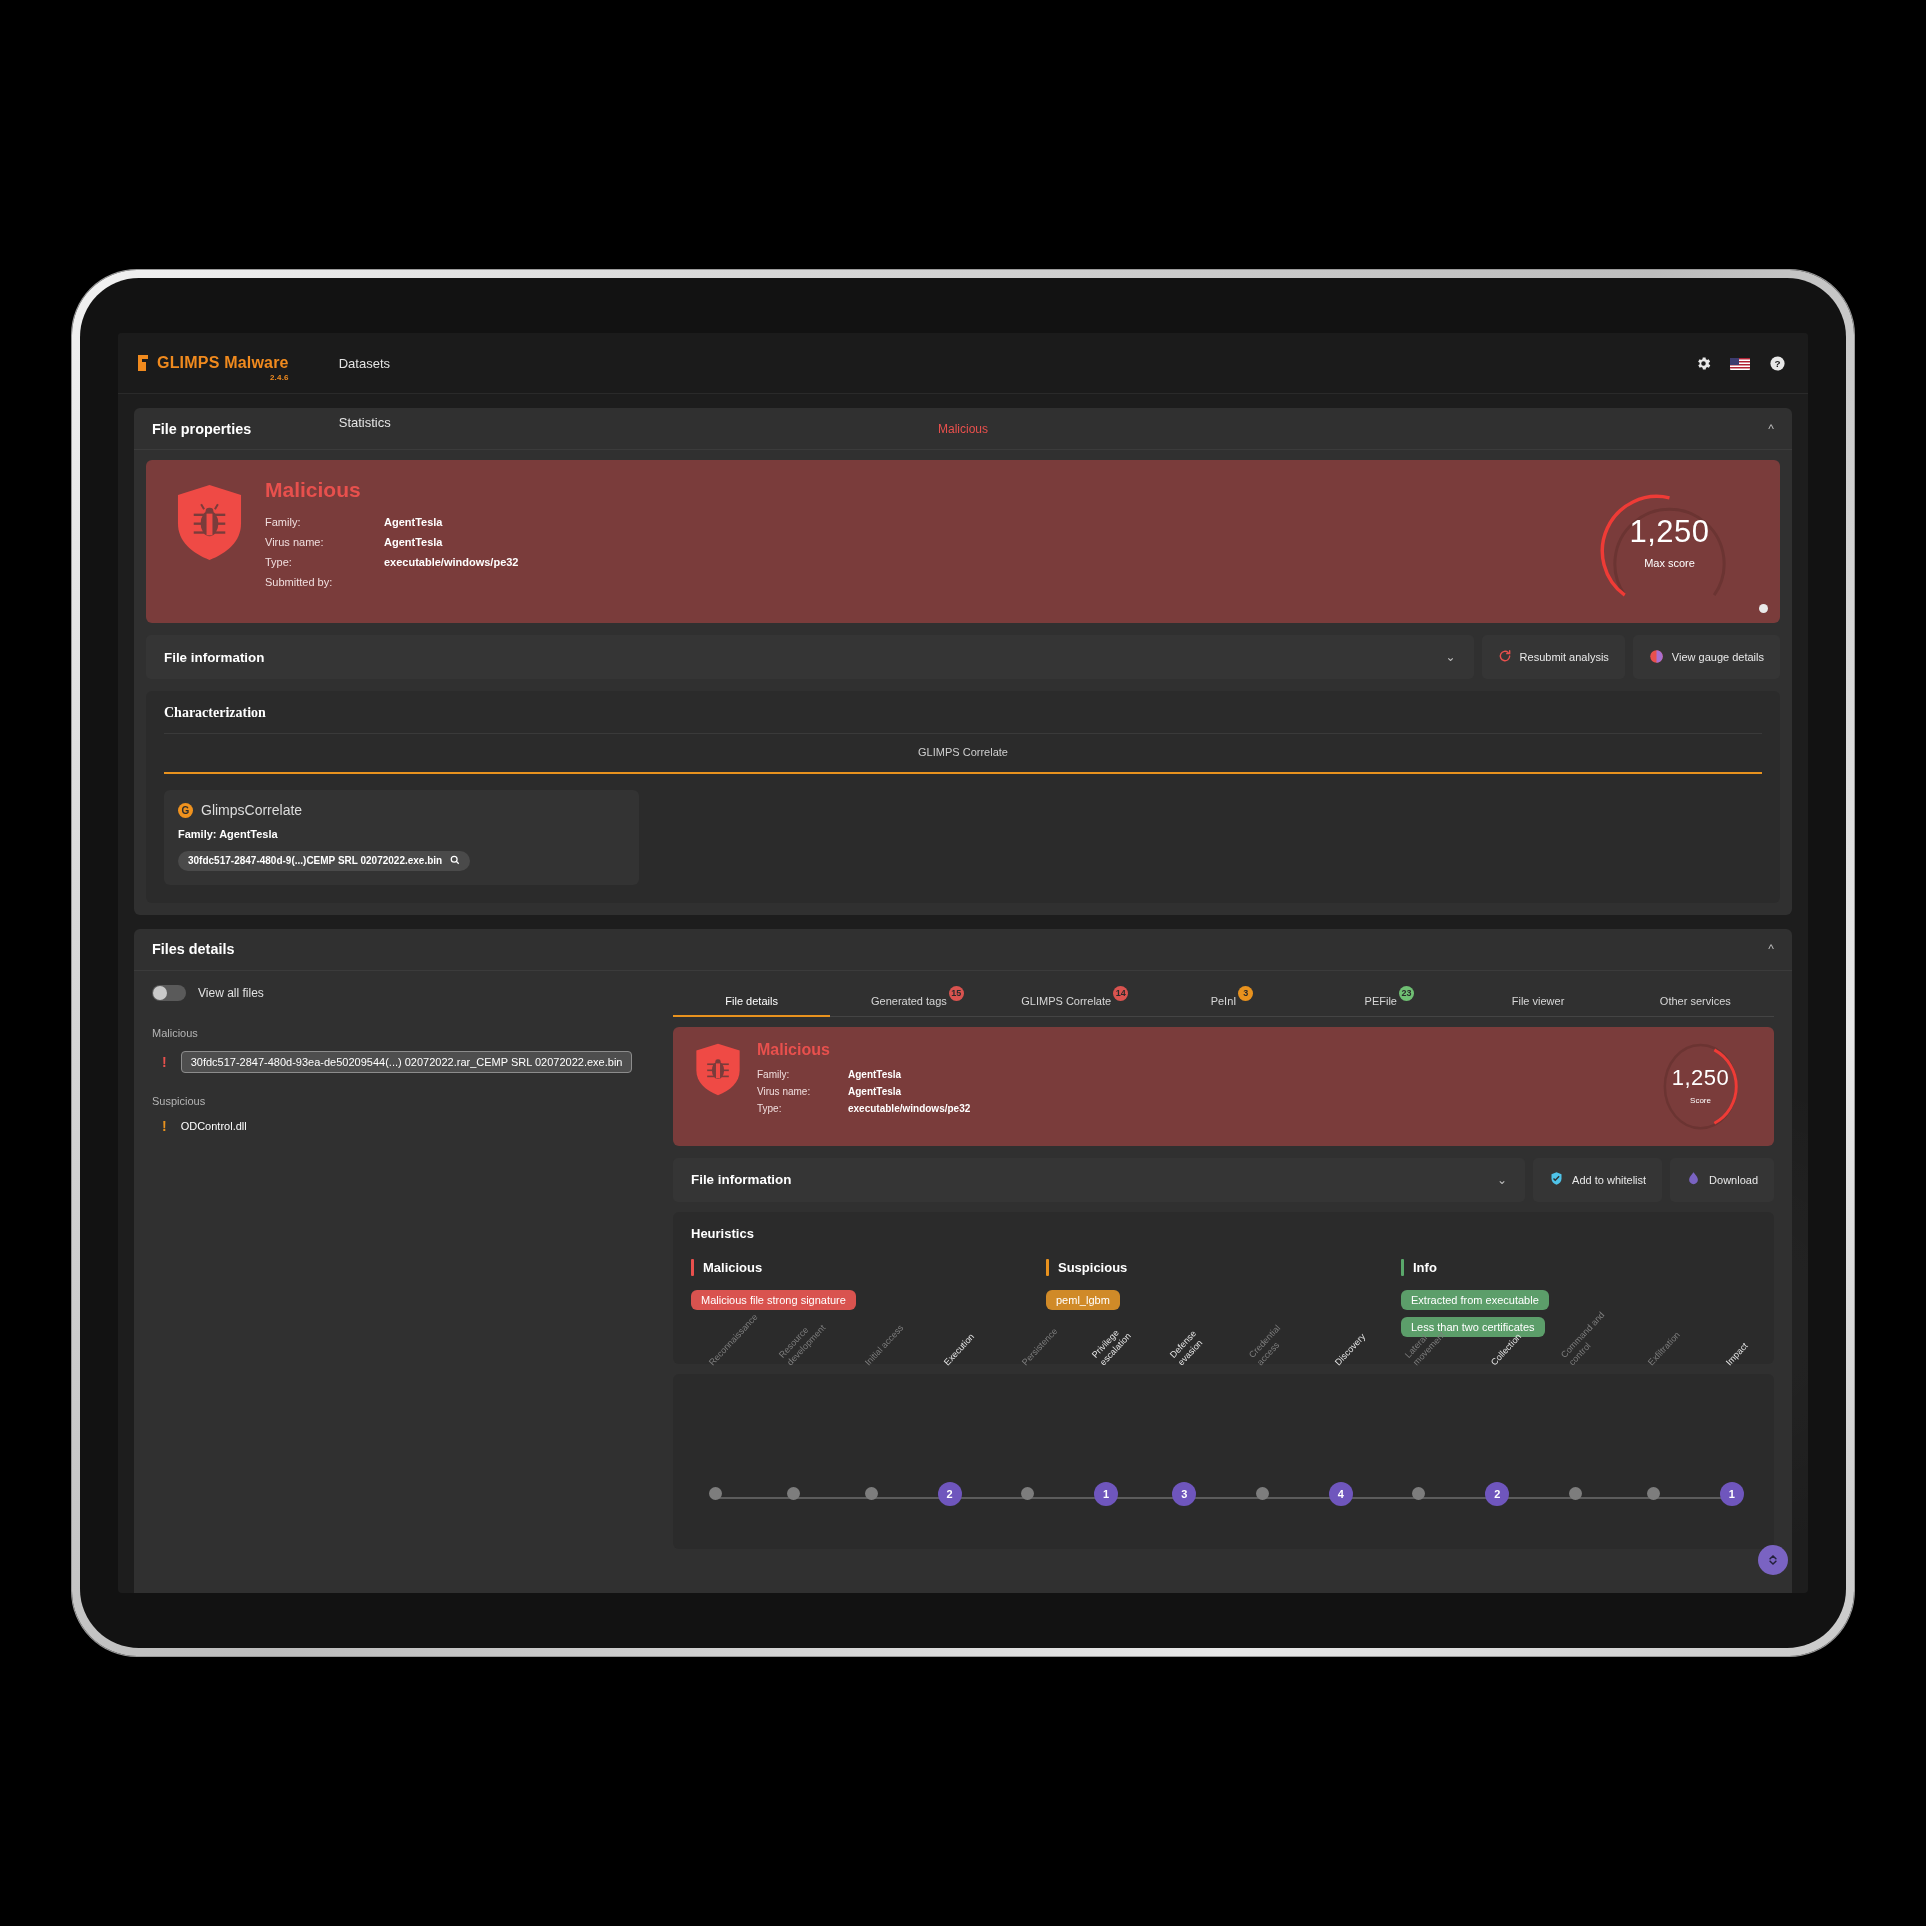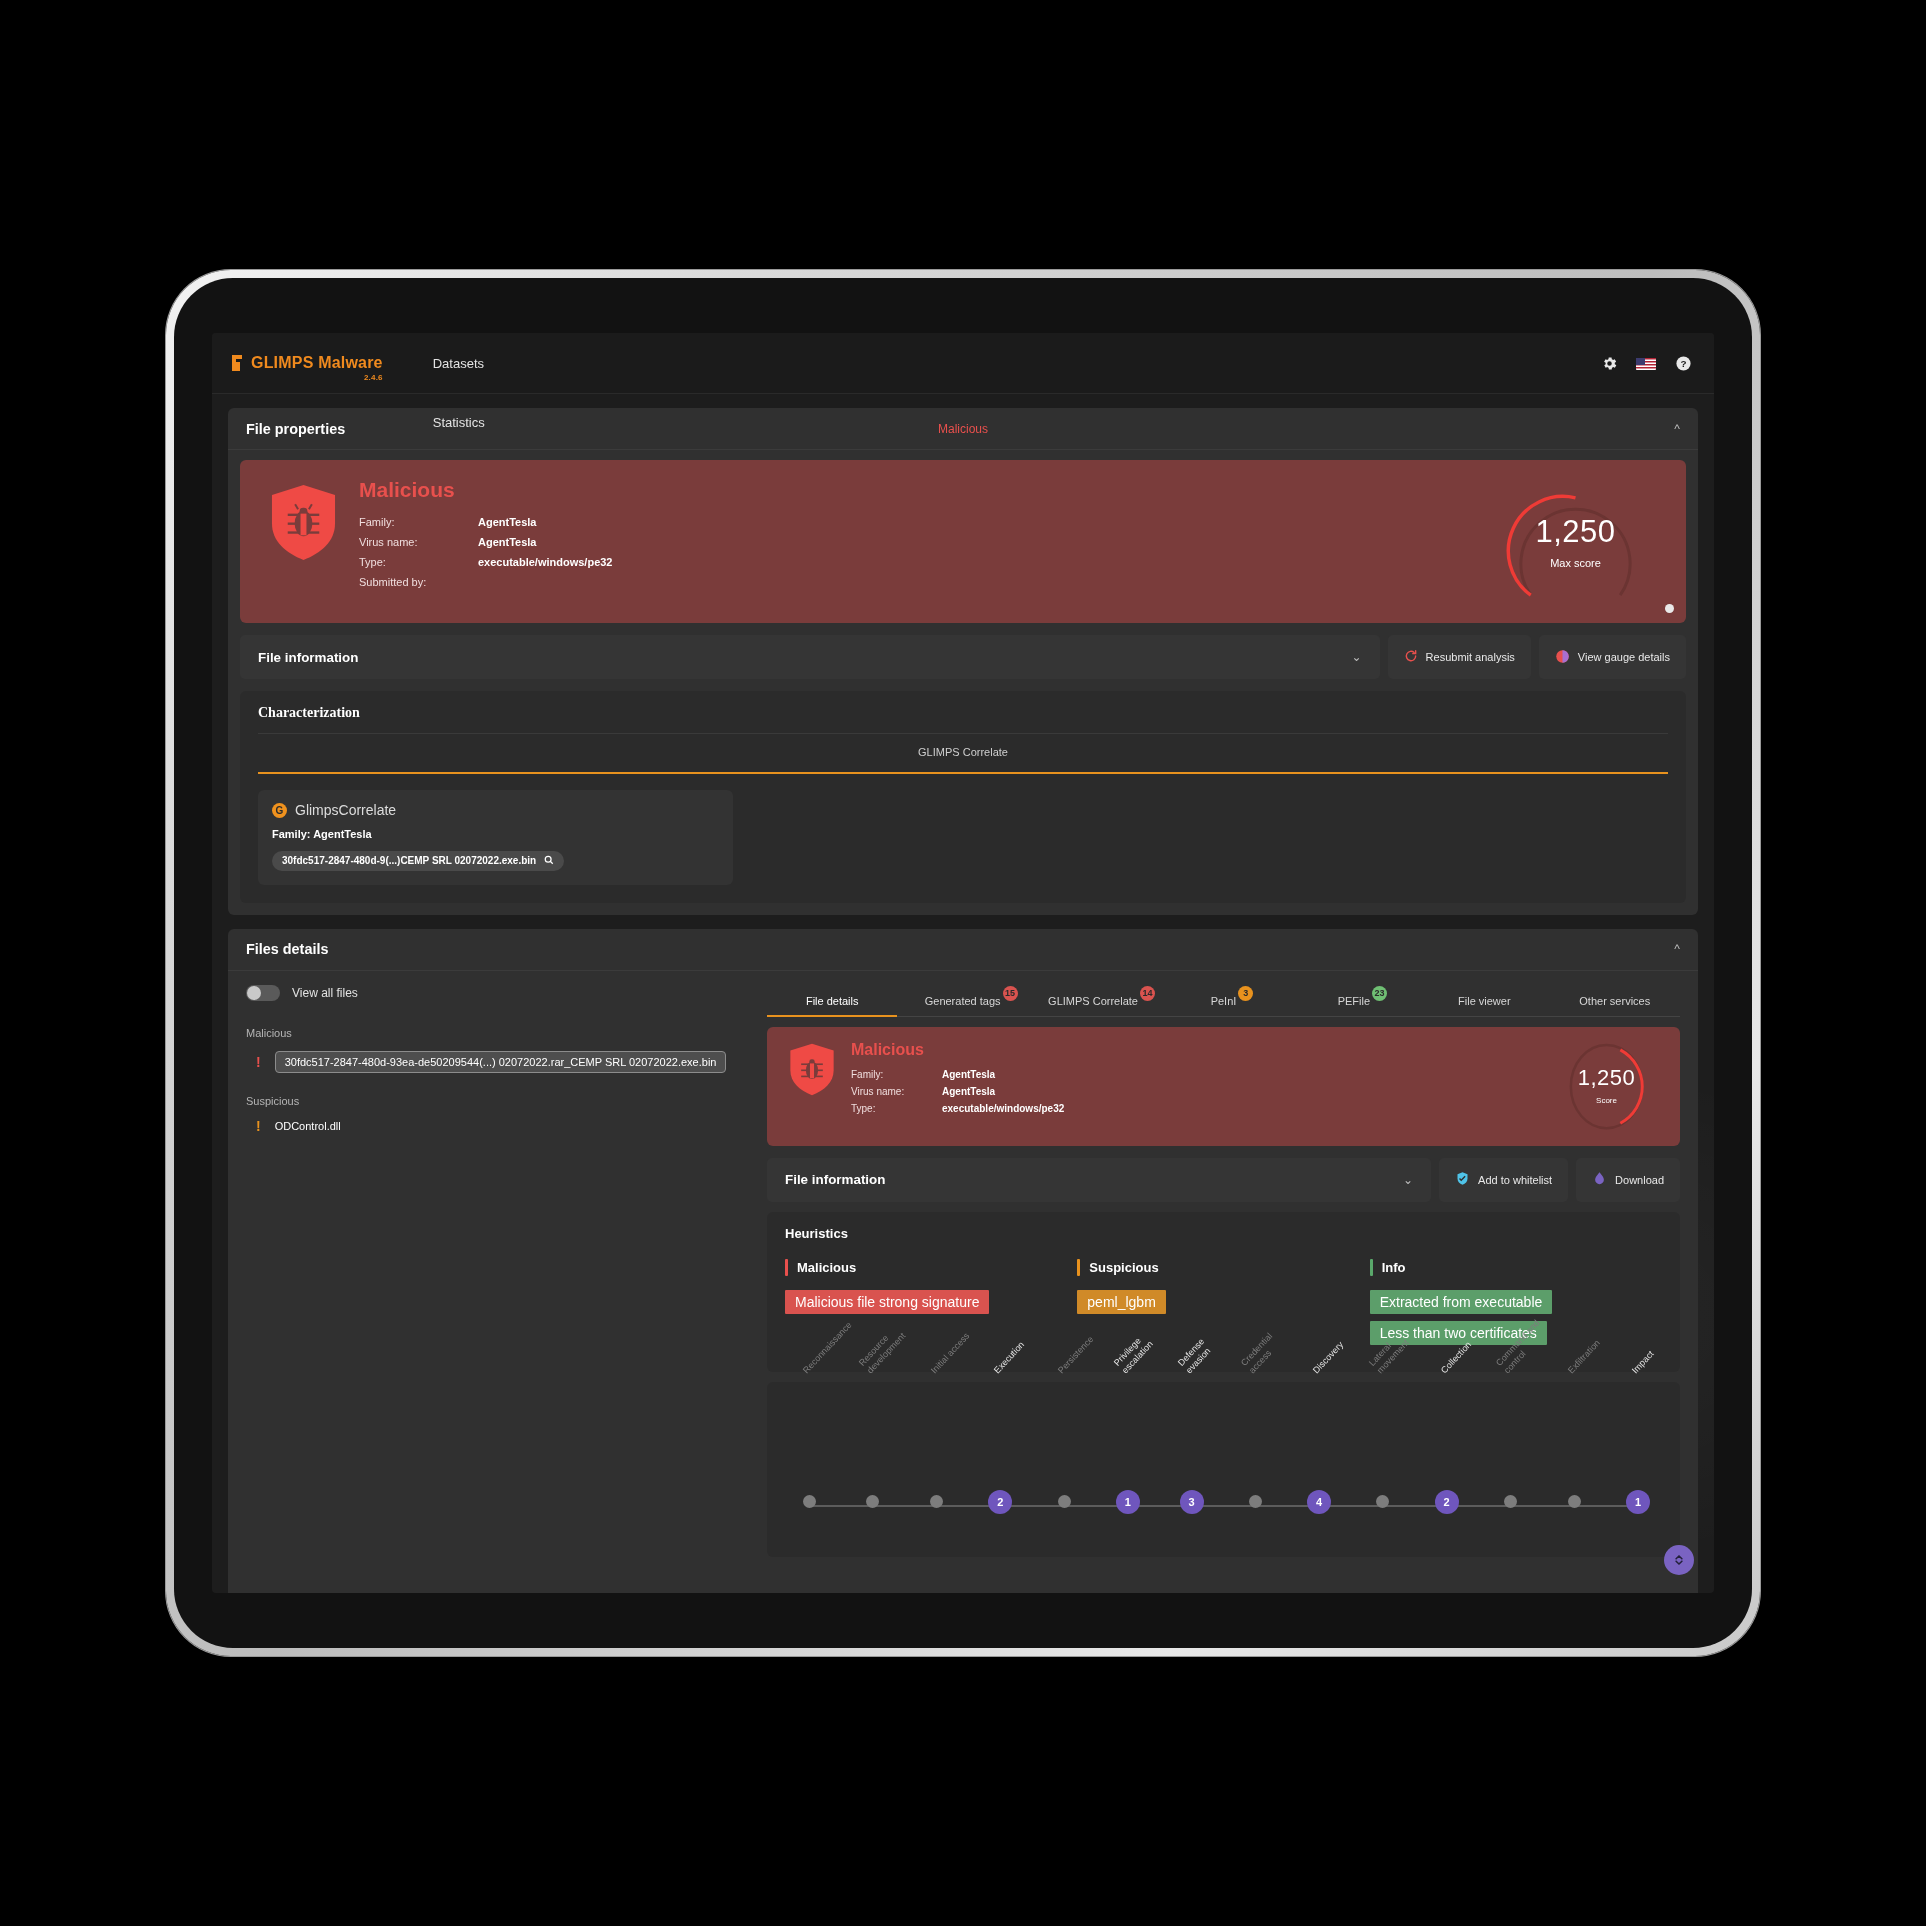--- a/index.html
+++ b/index.html
@@ -10,21 +10,21 @@
     overflow: hidden;
   }
   
   .stage {
     position: absolute; inset: 0;
     display: flex; align-items: center; justify-content: center;
     background: #000;
   }
   .tablet {
     position: relative;
-    width: 1594px; height: 1386px;
+    width: 1782px; height: 1386px;
     border-radius: 65px;
     background: linear-gradient(135deg,#f2f2f2 0%,#d9d9d9 20%,#bdbdbd 50%,#e8e8e8 80%,#c9c9c9 100%);
     padding: 8px;
     box-shadow: 0 0 0 1px #9a9a9a;
   }
   .tablet-inner {
     position: relative;
     width: 100%; height: 100%;
     background: #121212;
     border-radius: 59px;
@@ -175,21 +175,21 @@
   .gauge.small .gauge-val { top: 24px; font-size: 22px; }
   .gauge.small .gauge-lbl { top: 55px; font-size: 8px; }
 
   .sub-card { background: #2b2b2b; border-radius: 6px; margin-top: 10px; padding: 14px 18px 20px; }
   .sub-title { color: #fff; font-size: 13px; font-weight: 700; margin-bottom: 18px; }
   .heur-cols { display: flex; }
   .heur-col { flex: 1 1 0; }
   .heur-head { display: flex; align-items: center; gap: 9px; margin-bottom: 14px; }
   .heur-bar { width: 3px; height: 17px; border-radius: 1px; }
   .heur-name { color: #fff; font-size: 13px; font-weight: 700; }
-  .tag { display: inline-block; border-radius: 1px; padding: 4px 10px; font-size: 14px; color: #fff; margin-bottom: 7px; }
+  .tag { display: inline-block; border-radius: 6px; padding: 4px 10px; font-size: 11px; color: #fff; margin-bottom: 7px; }
 
   .mitre-head { display: flex; align-items: center; }
   .mitre-icons { margin-left: auto; display: flex; gap: 10px; }
   .round-ico { width: 22px; height: 22px; border-radius: 50%; background: #d8d8d8; display: flex; align-items: center; justify-content: center; color:#2d2d2d; font-size: 11px; }
 
   .mitre-wrap { position: relative; height: 117px; margin-top: 24px; padding: 0 24px; }
   .mitre-line { position: absolute; left: 24px; right: 24px; top: 85px; height: 2px; background: #5c5c5c; }
   .mitre-nodes { position: absolute; left: 24px; right: 24px; top: 0; height: 117px; display: flex; justify-content: space-between; align-items: flex-start; }
   .m-node { position: relative; width: 0; display: flex; flex-direction: column; align-items: center; }
   .m-label {

